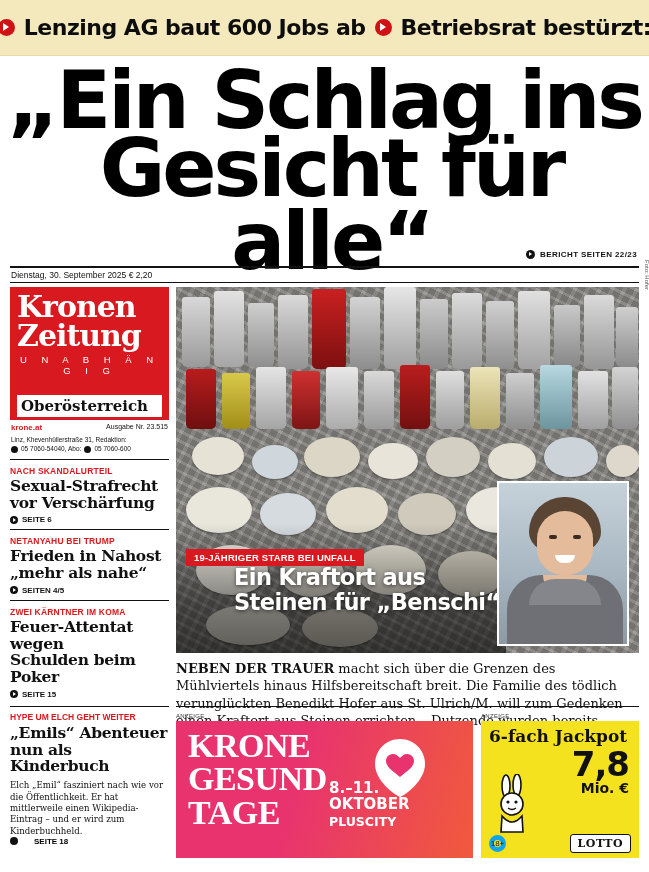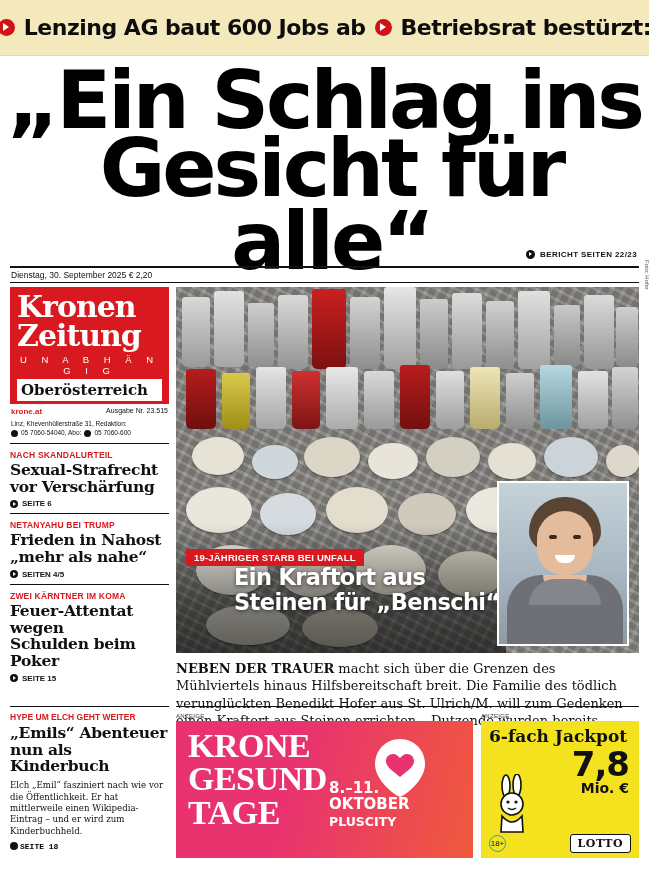--- a/index.html
+++ b/index.html
@@ -74,21 +74,21 @@
   .logo-kronen, .logo-zeitung {
     font-family:"DejaVu Serif", serif;
     font-weight:bold; color:#fff; font-size:30px; line-height:0.95;
     letter-spacing:-1px;
   }
   .logo-unabh {
     color:#fff; font-size:9.5px; letter-spacing:6px; text-align:center;
     margin-top:4px; margin-bottom:2px;
   }
   .logo-sub {
-    background:#fff; margin-top:3px; padding:2px 4px;
+    background:#fff; margin-top:19px; padding:2px 4px;
     font-family:"DejaVu Serif", serif; font-weight:bold; font-size:15px; color:#111;
   }
   .logo-meta {
     display:flex; justify-content:space-between; align-items:flex-start;
     font-size:7px; color:#111; padding:3px 1px 0 1px; line-height:1.25;
   }
   .logo-meta .site { font-weight:bold; color:#d81a20; font-size:8px; }
   .meta-lines { font-size:6.5px; line-height:1.45; color:#111; padding:2px 1px 0 1px; }
   .meta-lines .ph { display:flex; gap:3px; align-items:center; }
   .phone-ic { display:inline-block; width:7px; height:7px; border-radius:50%; background:#111; }
@@ -197,21 +197,21 @@
     font-family:"DejaVu Serif", serif; font-weight:bold; font-size:17px; color:#111;
   }
   .ad-lotto .amount {
     position:absolute; right:10px; top:28px; text-align:right;
     font-family:"DejaVu Sans", sans-serif; font-weight:bold; color:#111;
   }
   .ad-lotto .amount .big { font-size:34px; line-height:0.9; letter-spacing:-1px; }
   .ad-lotto .amount .mio { font-size:14px; }
   .ad-lotto .age {
     position:absolute; left:8px; bottom:6px;
-    font-size:8px; color:#111; border:1px solid #0ea5e9; border-radius:50%;
+    font-size:8px; color:#111; border:5px solid #0ea5e9; border-radius:50%;
     width:17px; height:17px; display:flex; align-items:center; justify-content:center;
   }
   .ad-lotto .lottologo {
     position:absolute; right:8px; bottom:5px;
     background:#fff; border:1px solid #111; border-radius:3px;
     padding:2px 7px; font-family:"DejaVu Serif", serif; font-weight:bold;
     font-size:11px; color:#111; letter-spacing:0.5px;
   }
   .ad-lotto .bunny {
     position:absolute; left:10px; bottom:22px; width:44px; height:62px;
@@ -298,21 +298,21 @@
       </div>
     </div>
   </div>
 
   <div class="rule-5"></div>
 
   <div class="bottom-left">
     <div class="kicker">HYPE UM ELCH GEHT WEITER</div>
     <div class="t-head">„Emils“ Abenteuer<br>nun als Kinderbuch</div>
     <div class="body">Elch „Emil“ fasziniert nach wie vor die Öffentlichkeit. Er hat mittlerweile einen Wikipedia-Eintrag – und er wird zum Kinderbuchheld.</div>
-    <div class="seite" style="display:flex;align-items:center;gap:2px;margin-top:5px;font-family:Liberation Mono, monospace;">
+    <div class="seite" style="display:flex;align-items:center;gap:16px;">
       <span class="ar" style="width:8px;height:8px;border-radius:50%;background:#111;position:relative;display:inline-block;"></span>
       <span style="font-size:8px;font-weight:bold;">SEITE 18</span>
     </div>
   </div>
 
   <div class="photo-wrap">
     <div class="cobble"></div>
     <div class="candles">
 
       <div class="glass" style="left:6px;  top:10px;  width:28px; height:70px; background:linear-gradient(180deg,#d8d8d8,#9a9a9a);"></div>

